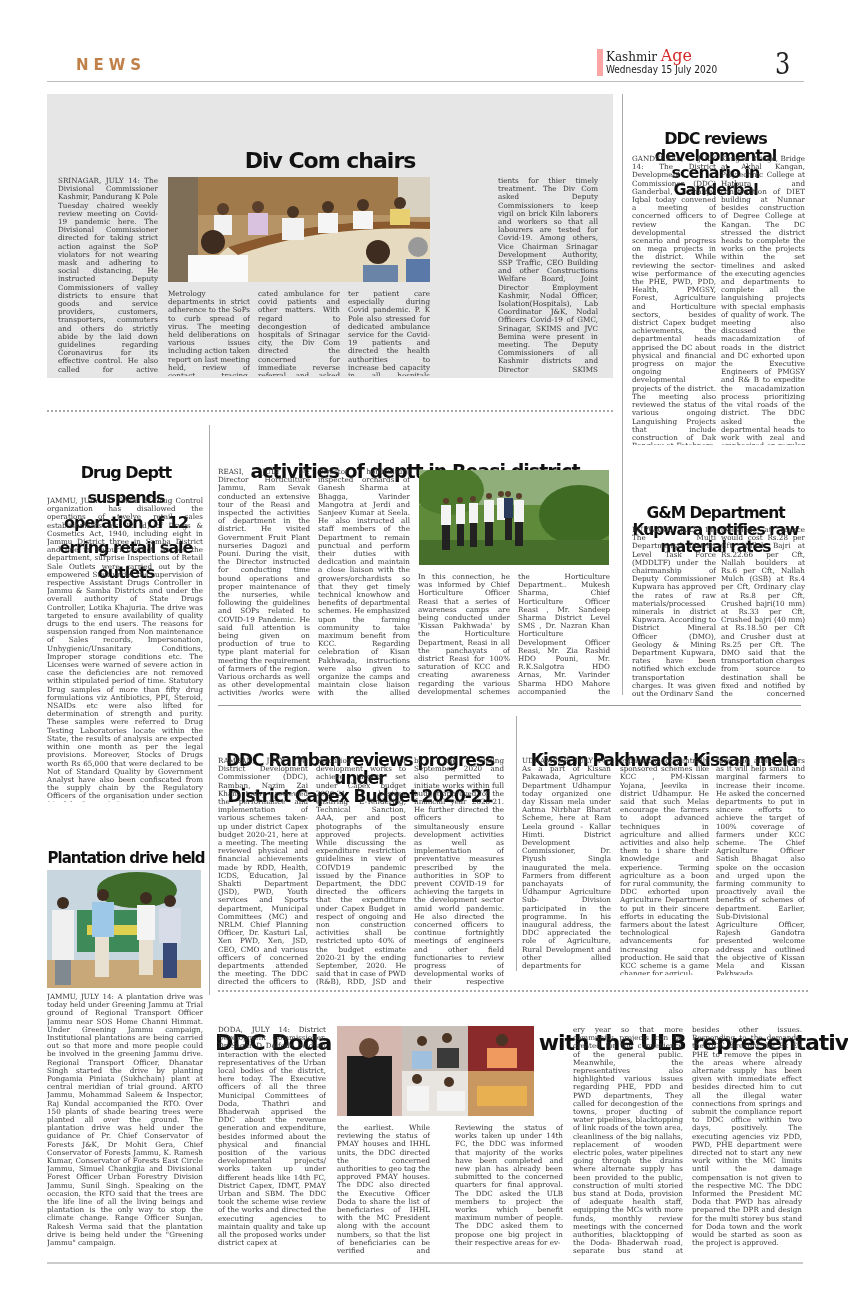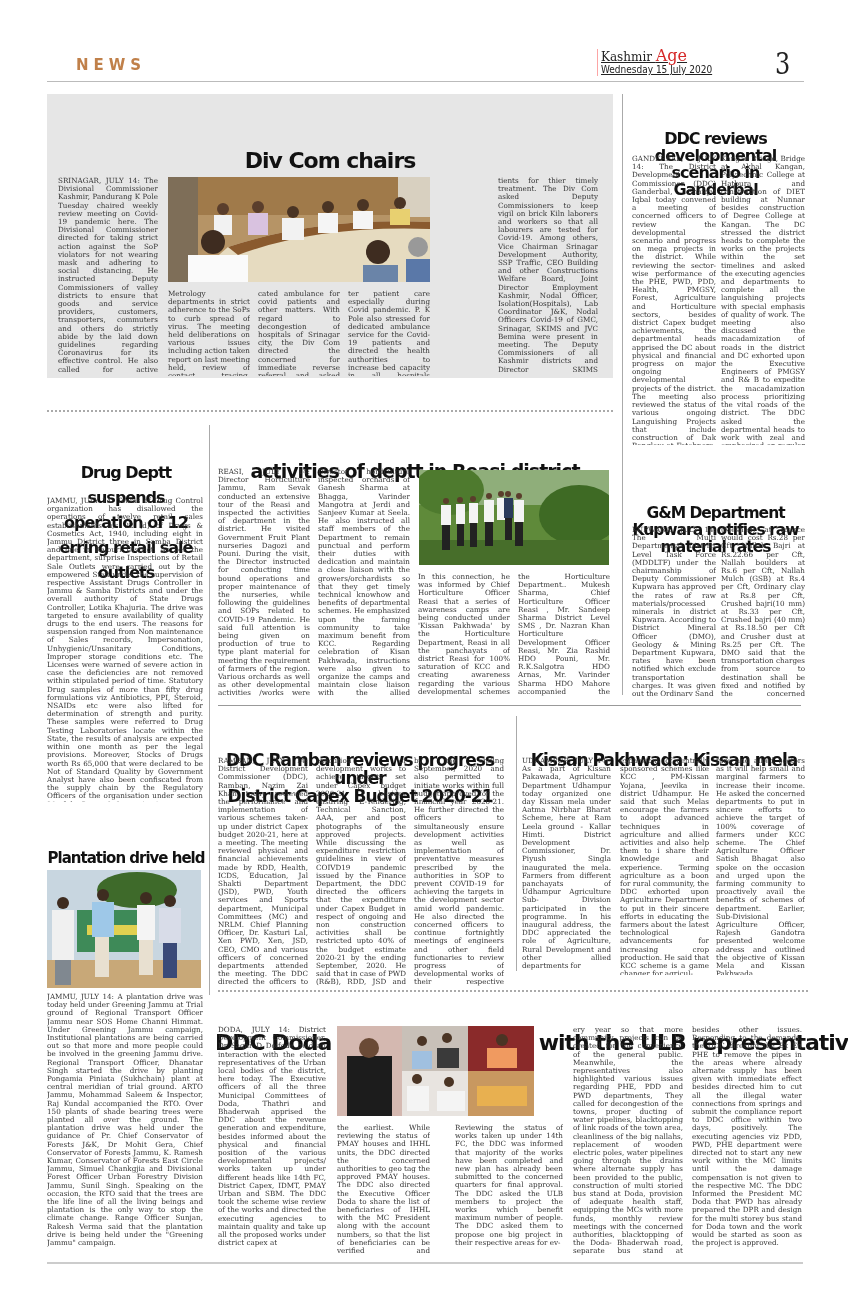--- a/index.html
+++ b/index.html
@@ -1,20 +1,20 @@
 <!DOCTYPE html>
 <html><head>
 <meta charset="utf-8">
 <style>
   * { box-sizing: border-box; margin: 0; padding: 0; }
   html, body { width: 848px; height: 1292px; background: #fff; overflow: hidden; }
   body { position: relative; font-family: "DejaVu Serif", serif; color: #222; }
 
   .hdr-news { position: absolute; left: 76px; top: 56px; font-family: "DejaVu Sans", sans-serif; font-weight: bold; font-size: 15px; letter-spacing: 5px; color: #c0804a; }
-  .hdr-mast { position: absolute; left: 597px; top: 49px; border-left: 1px solid #fca5a5; padding-left: 3px; text-decoration: underline; }
+  .hdr-mast { position: absolute; left: 597px; top: 49px; border-left: 6px solid #fca5a5; padding-left: 3px; }
   .mast-name { font-family: "DejaVu Serif", serif; font-size: 12px; color: #222; line-height: 14px; }
   .mast-name .age { color: #d62828; font-size: 16px; }
   .mast-date { font-family: "DejaVu Sans Condensed", "DejaVu Sans", sans-serif; font-size: 10px; color: #222; line-height: 12px; }
   .hdr-page { position: absolute; left: 773px; top: 46px; font-family: "DejaVu Serif", serif; font-size: 30px; color: #222; font-weight: normal; transform: scaleX(0.8); }
   .hdr-rule { position: absolute; left: 47px; top: 81px; width: 757px; border-top: 1.5px solid #bbb; }
 
   .headline { font-family: "DejaVu Sans", sans-serif; font-weight: bold; color: #111; text-align: center; letter-spacing: -1px; margin-top: 35px; }
   .col-text { font-family: "DejaVu Serif", serif; font-size: 7.2px; line-height: 8.2px; color: #333; text-align: justify; overflow: hidden; }
   .photo { position: absolute; overflow: hidden; }
 

